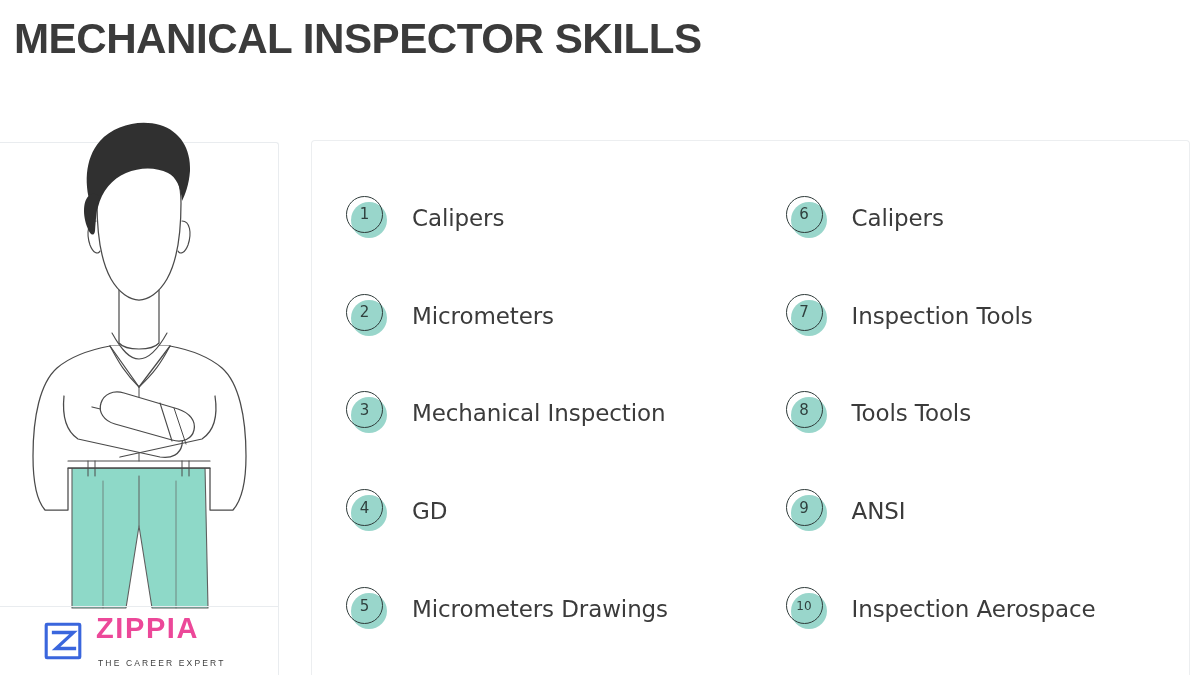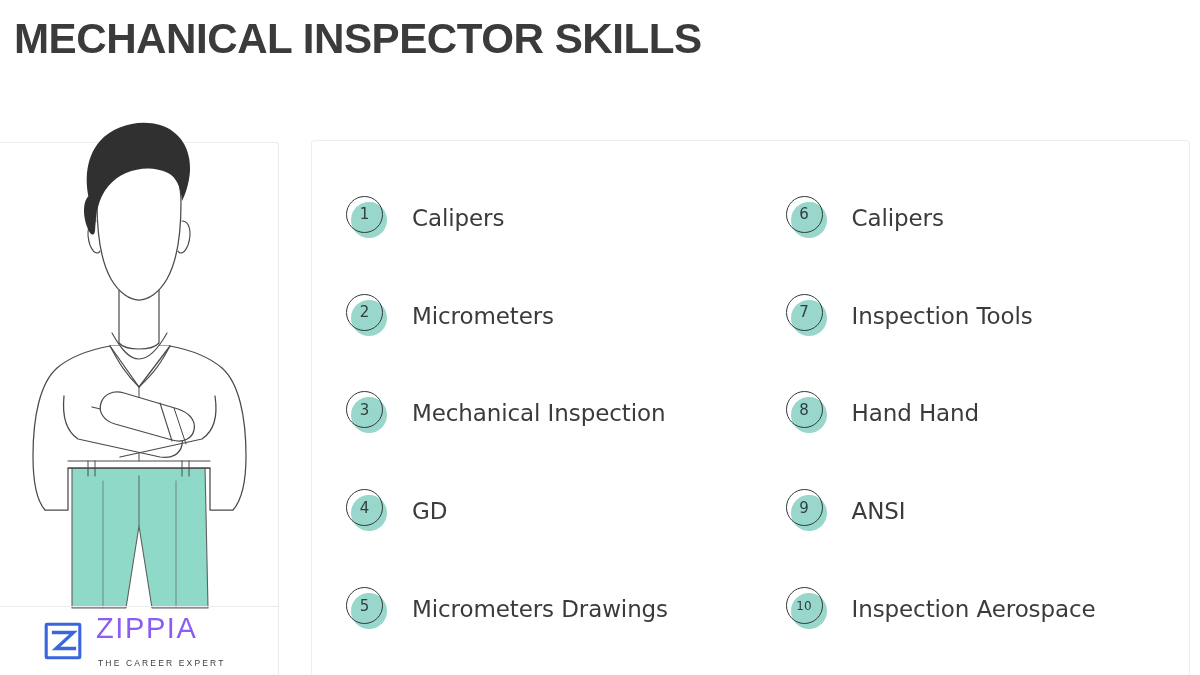--- a/index.html
+++ b/index.html
@@ -98,23 +98,23 @@
   .logo-wordmark {
     margin-left: 14px;
     display: flex;
     flex-direction: column;
     justify-content: center;
   }
 
   .logo-name {
     font-family: "Liberation Sans", sans-serif;
     font-size: 29px;
-    font-weight: 400;
+    font-weight: 700;
     letter-spacing: 1.6px;
-    color: #8b5cf6;
+    color: #ec4899;
     line-height: 1;
   }
 
   .logo-tagline {
     font-family: "Liberation Sans", sans-serif;
     font-size: 8.5px;
     font-weight: 400;
     letter-spacing: 2.15px;
     color: #3d3d3d;
     line-height: 1;
@@ -392,21 +392,21 @@
         </div>
         <div class="skill-label">Inspection Tools</div>
       </div>
 
       <div class="skill-item">
         <div class="badge">
           <div class="badge-disc"></div>
           <div class="badge-ring"></div>
           <div class="badge-num">8</div>
         </div>
-        <div class="skill-label">Hand Hand</div>
+        <div class="skill-label">Tools Tools</div>
       </div>
 
       <div class="skill-item">
         <div class="badge">
           <div class="badge-disc"></div>
           <div class="badge-ring"></div>
           <div class="badge-num">9</div>
         </div>
         <div class="skill-label">ANSI</div>
       </div>

